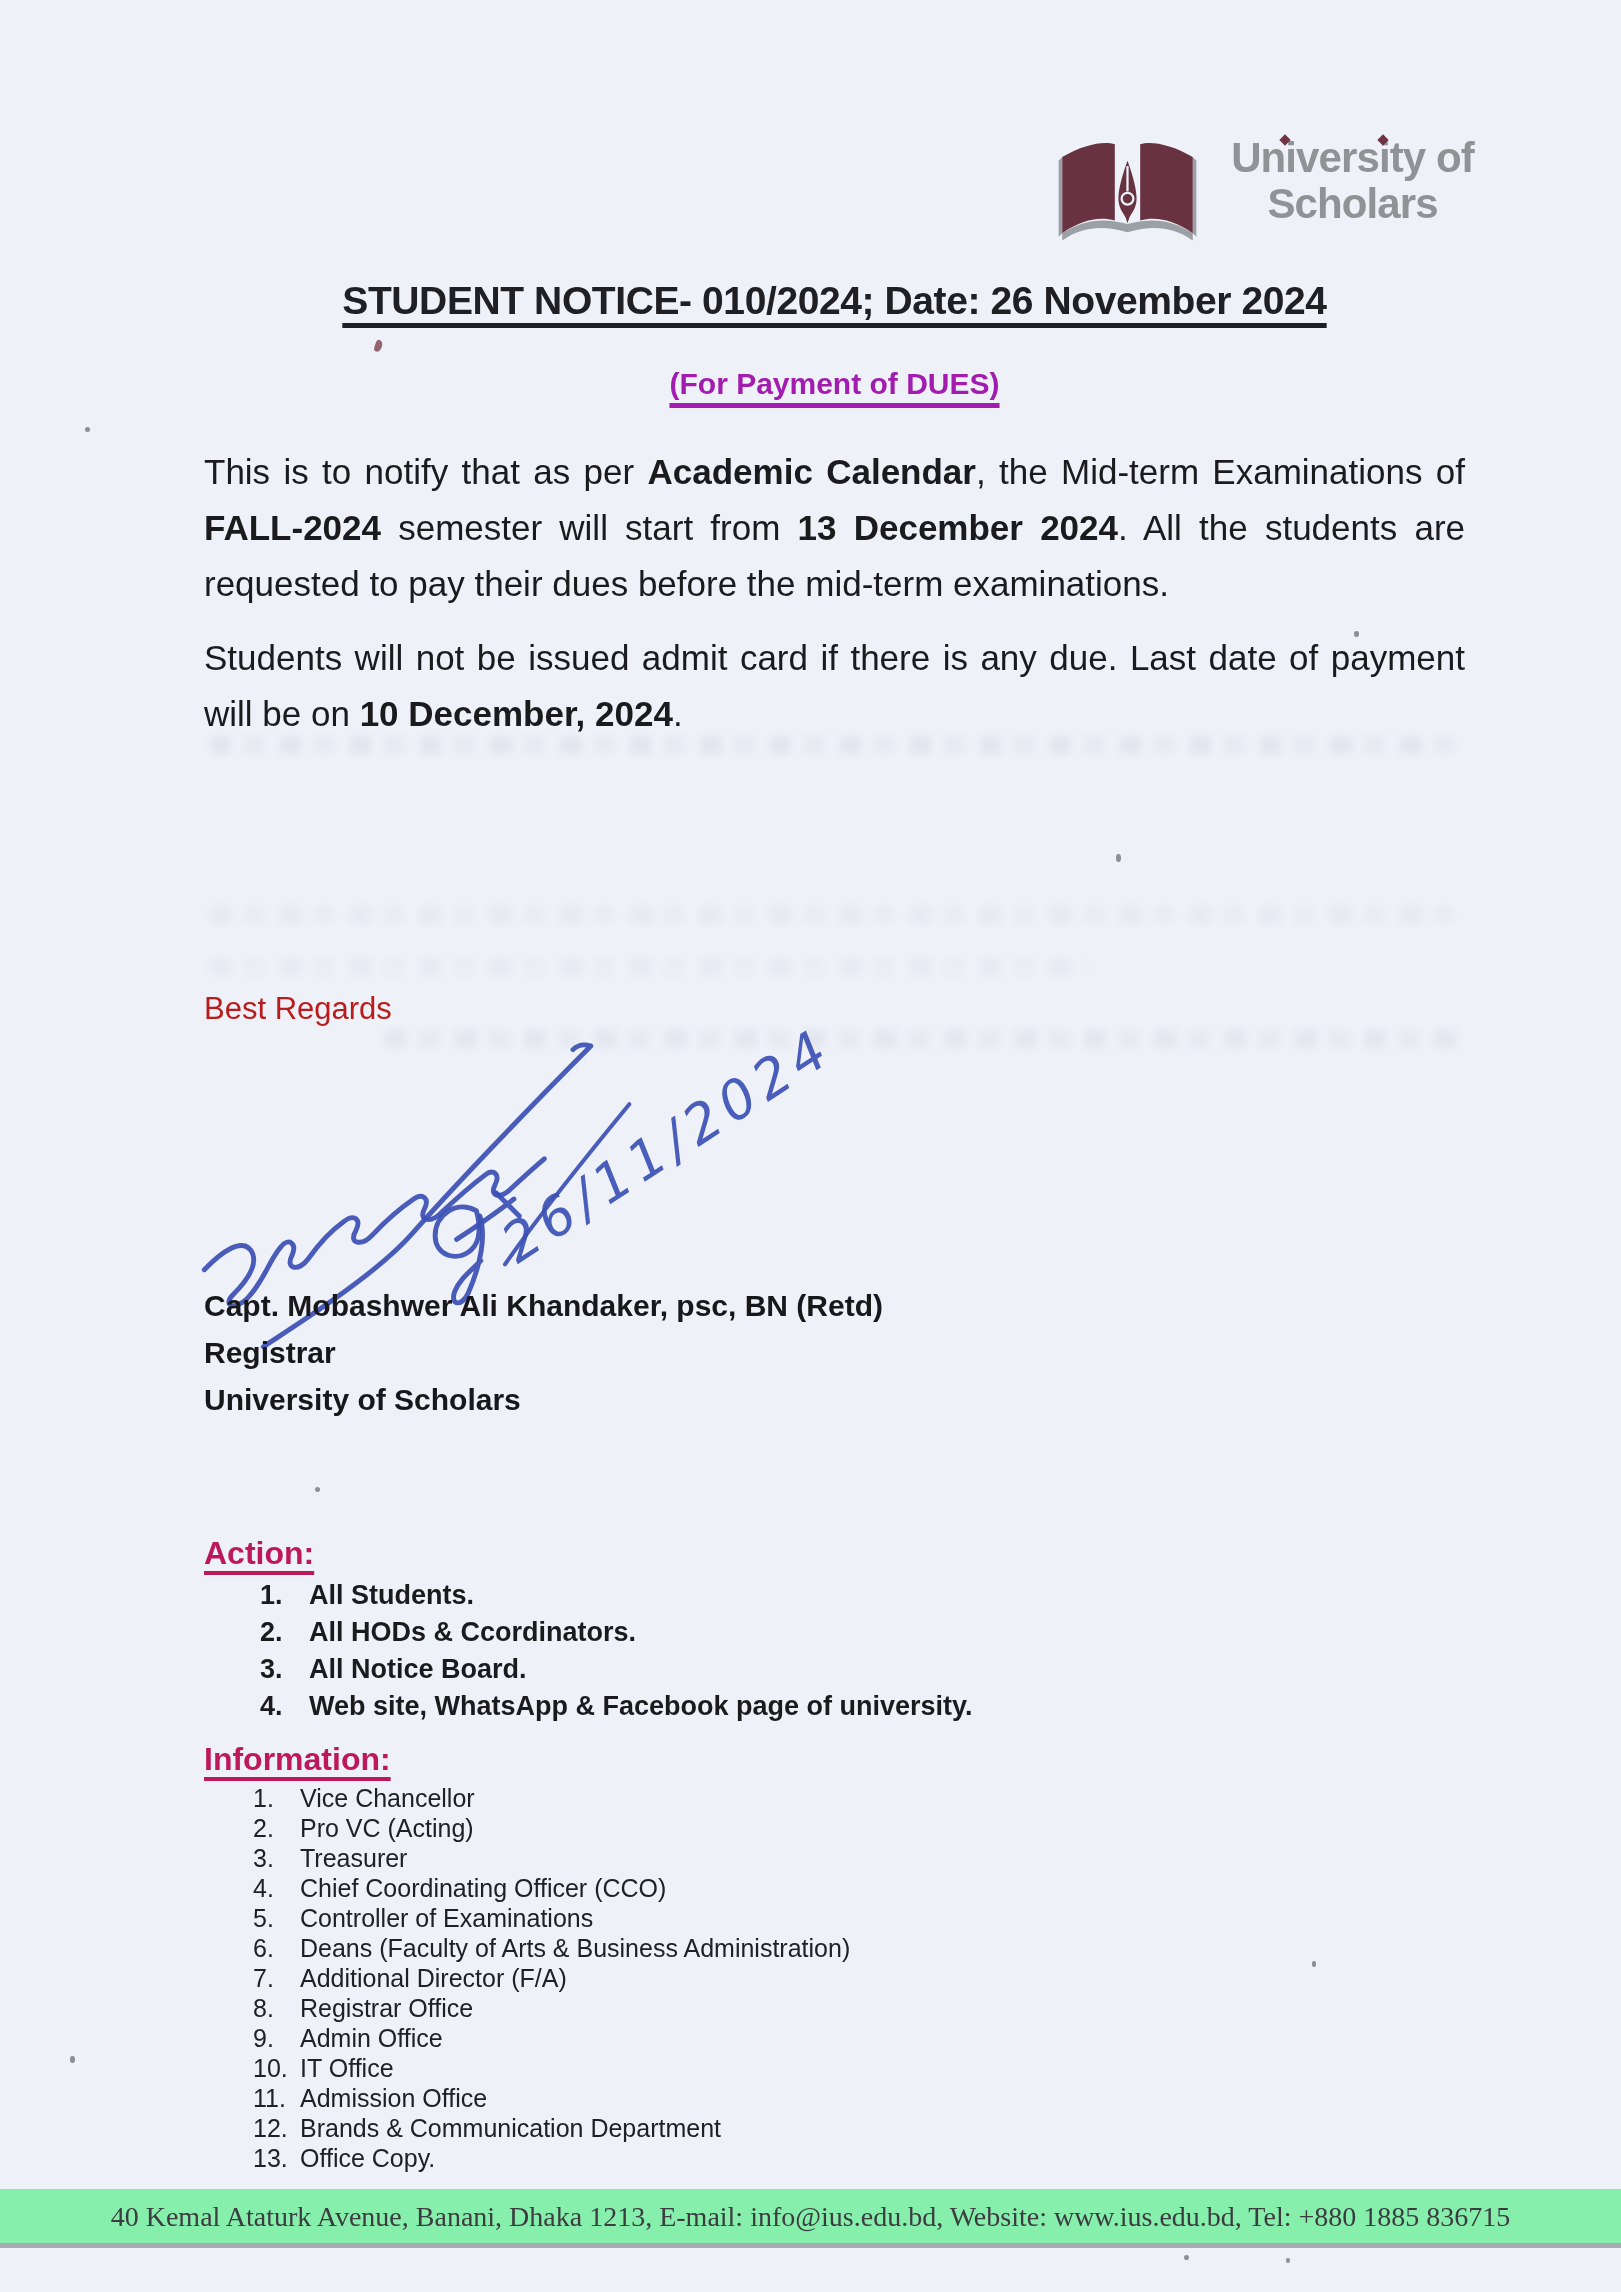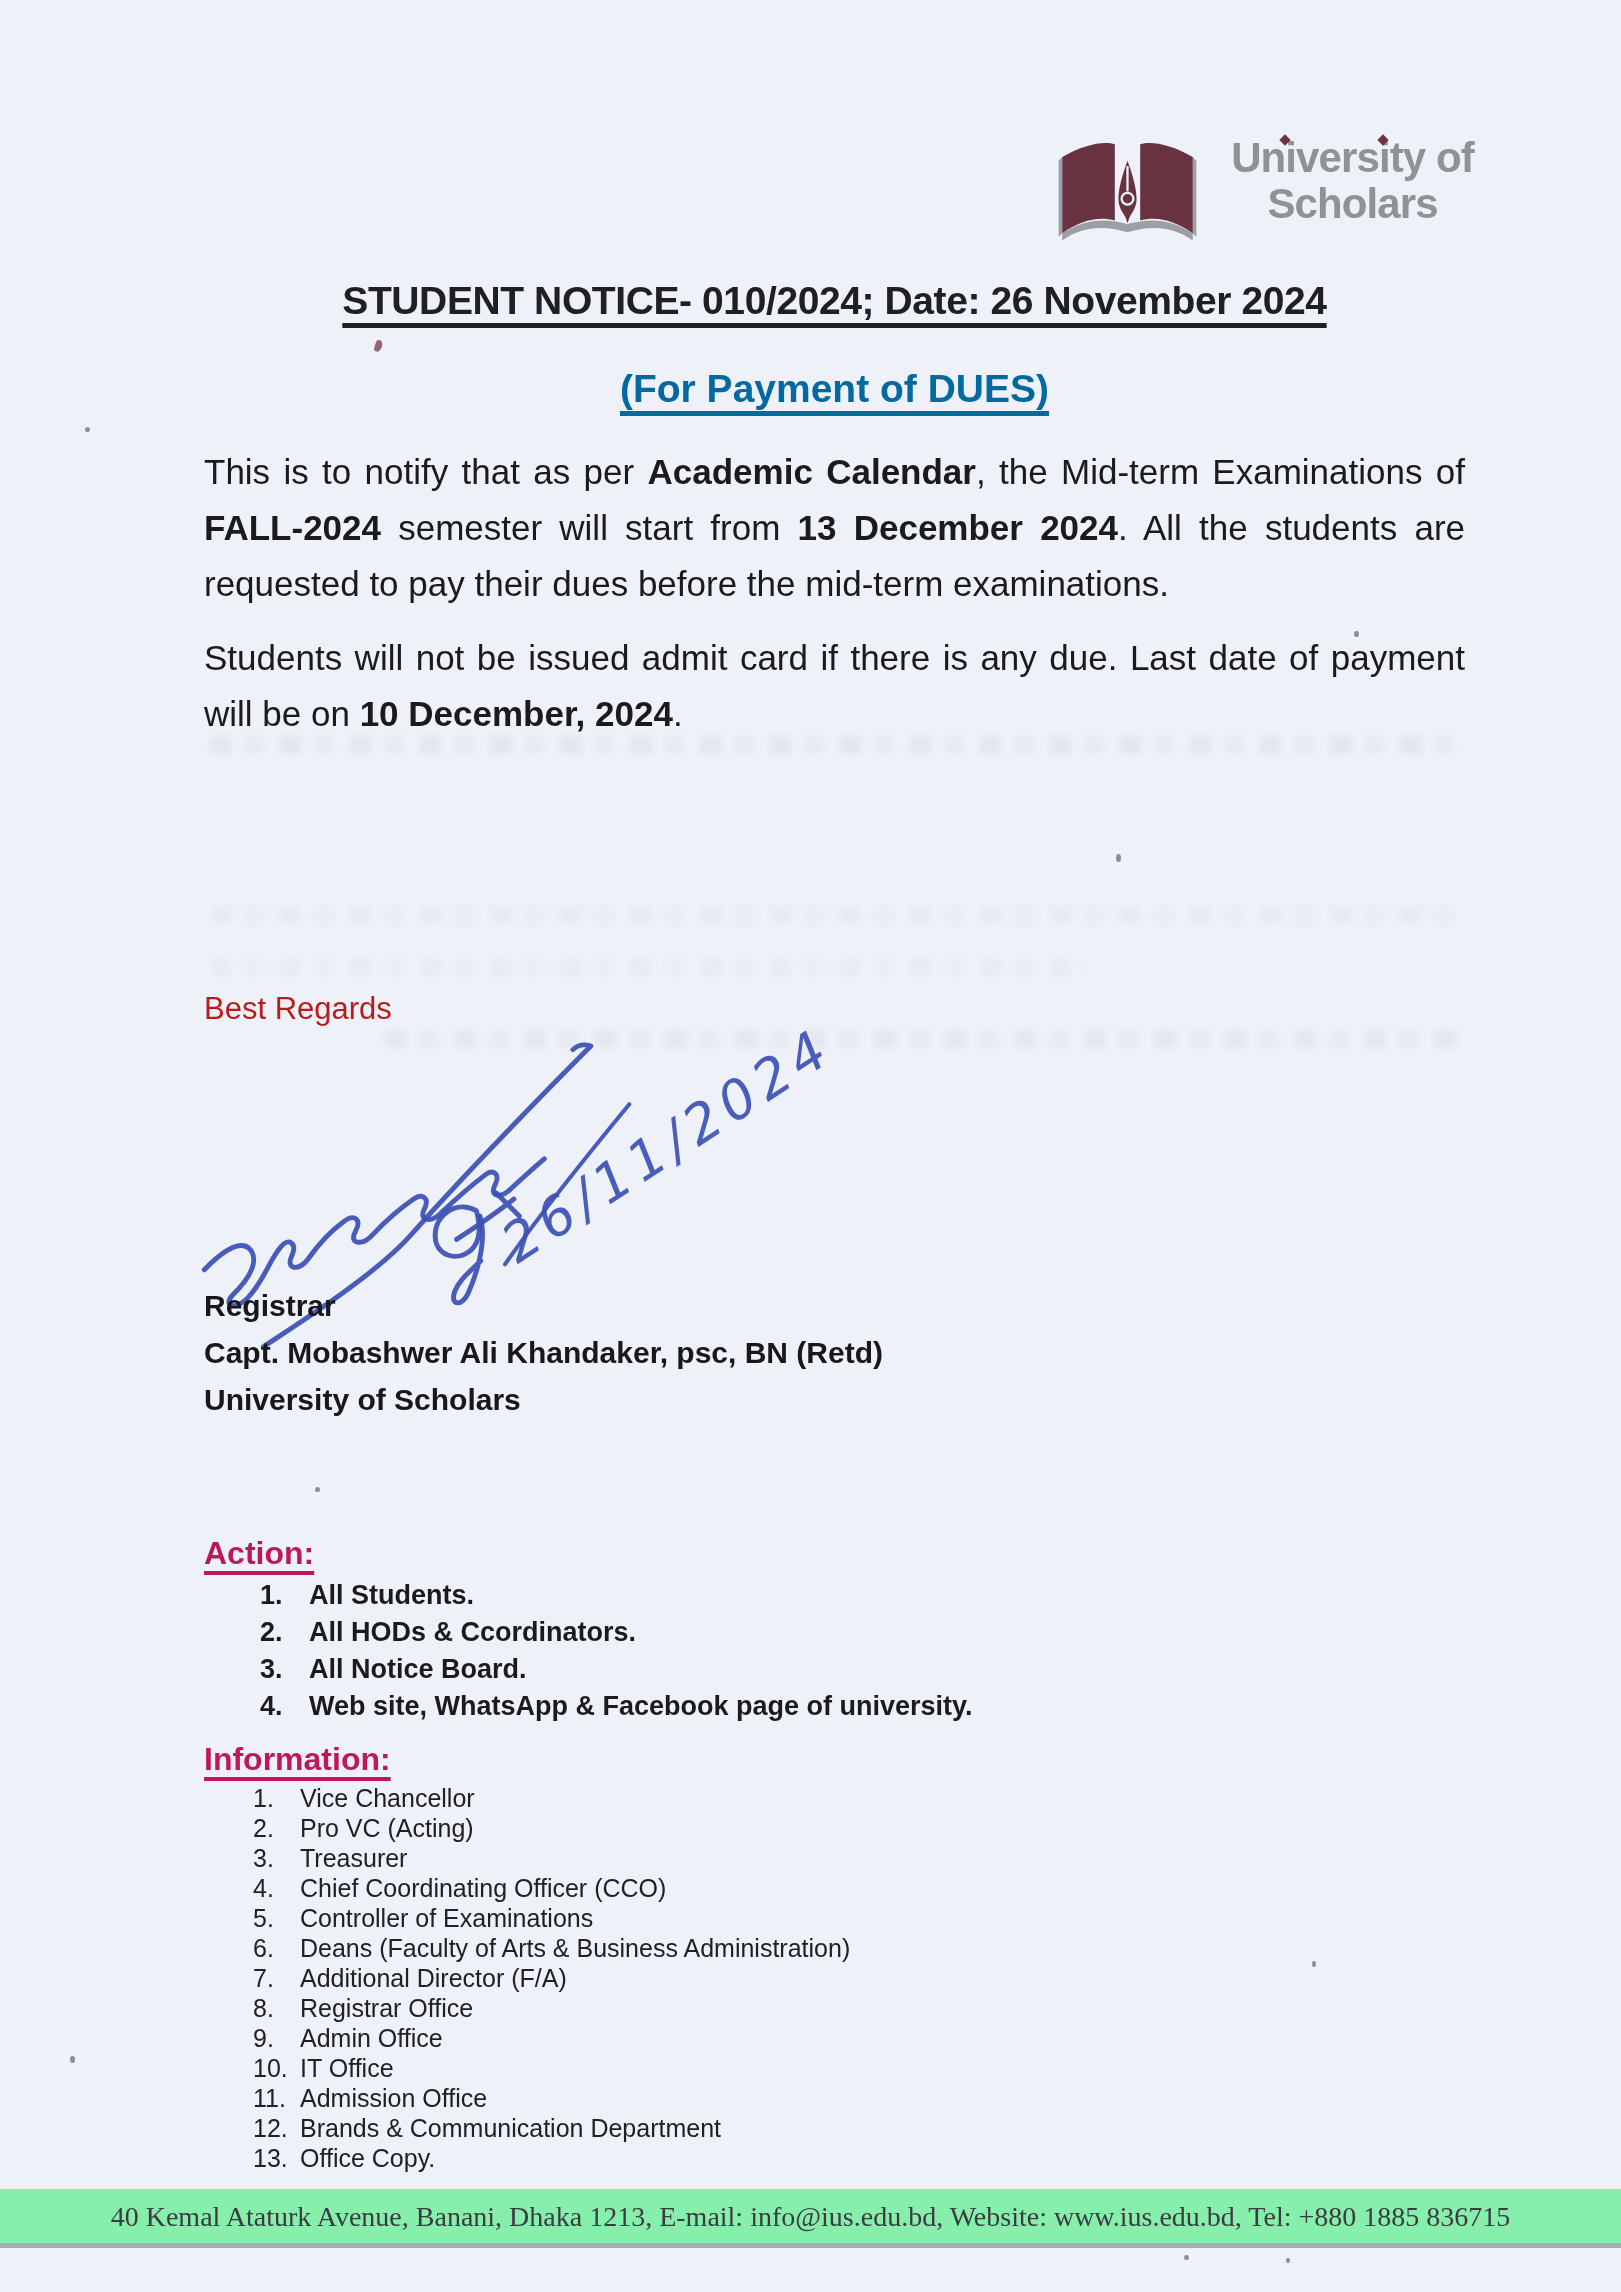--- a/index.html
+++ b/index.html
@@ -24,21 +24,21 @@
 
   
   .title{
     position:absolute;left:204px;top:279px;width:1261px;text-align:center;
     font-size:39px;font-weight:700;color:#202024;
     text-decoration:underline;text-decoration-thickness:4.5px;text-underline-offset:9px;
     letter-spacing:-0.4px;white-space:nowrap;
   }
   .subtitle{
     position:absolute;left:204px;top:367px;width:1261px;text-align:center;
-    font-size:39px;font-weight:700;color:#0369a1;
+    font-size:30px;font-weight:700;color:#a21caf;
     text-decoration:underline;text-decoration-thickness:4.5px;text-underline-offset:9px;
   }
 
   
   .para{
     position:absolute;left:204px;width:1261px;margin:0;
     font-size:35px;line-height:56px;text-align:justify;color:#1b1b1e;
   }
   .para .b{font-weight:700;}
   .p1{top:444px;}
@@ -159,22 +159,22 @@
       C366,196 379,199 390,188 C403,176 416,164 428,154"></path>
 
     <path class="ink" d="M352,212 C330,200 306,216 306,240 C306,262 330,270 346,256 C358,246 356,226 352,212"></path>
     <path class="ink" d="M356,218 C363,240 357,272 343,304 C336,320 322,318 328,302 C333,289 345,280 357,268"></path>
     <path class="ink" d="M330,244 C350,231 372,216 394,199 M374,192 L400,218"></path>
 
     <text class="sig-date" x="398" y="272" transform="rotate(-33 398 272)">26/11/2024</text>
   </svg>
 
   <div class="signatory">
+    <div>Capt. Mobashwer Ali Khandaker, psc, BN (Retd)</div>
     <div>Registrar</div>
-    <div>Capt. Mobashwer Ali Khandaker, psc, BN (Retd)</div>
     <div>University of Scholars</div>
   </div>
 
   <div class="sec-head action-head">Action:</div>
   <div class="list action-list">
       <div class="li">
         <span class="num">1.</span>
         <span class="txt">All Students.</span>
       </div>
       <div class="li">

